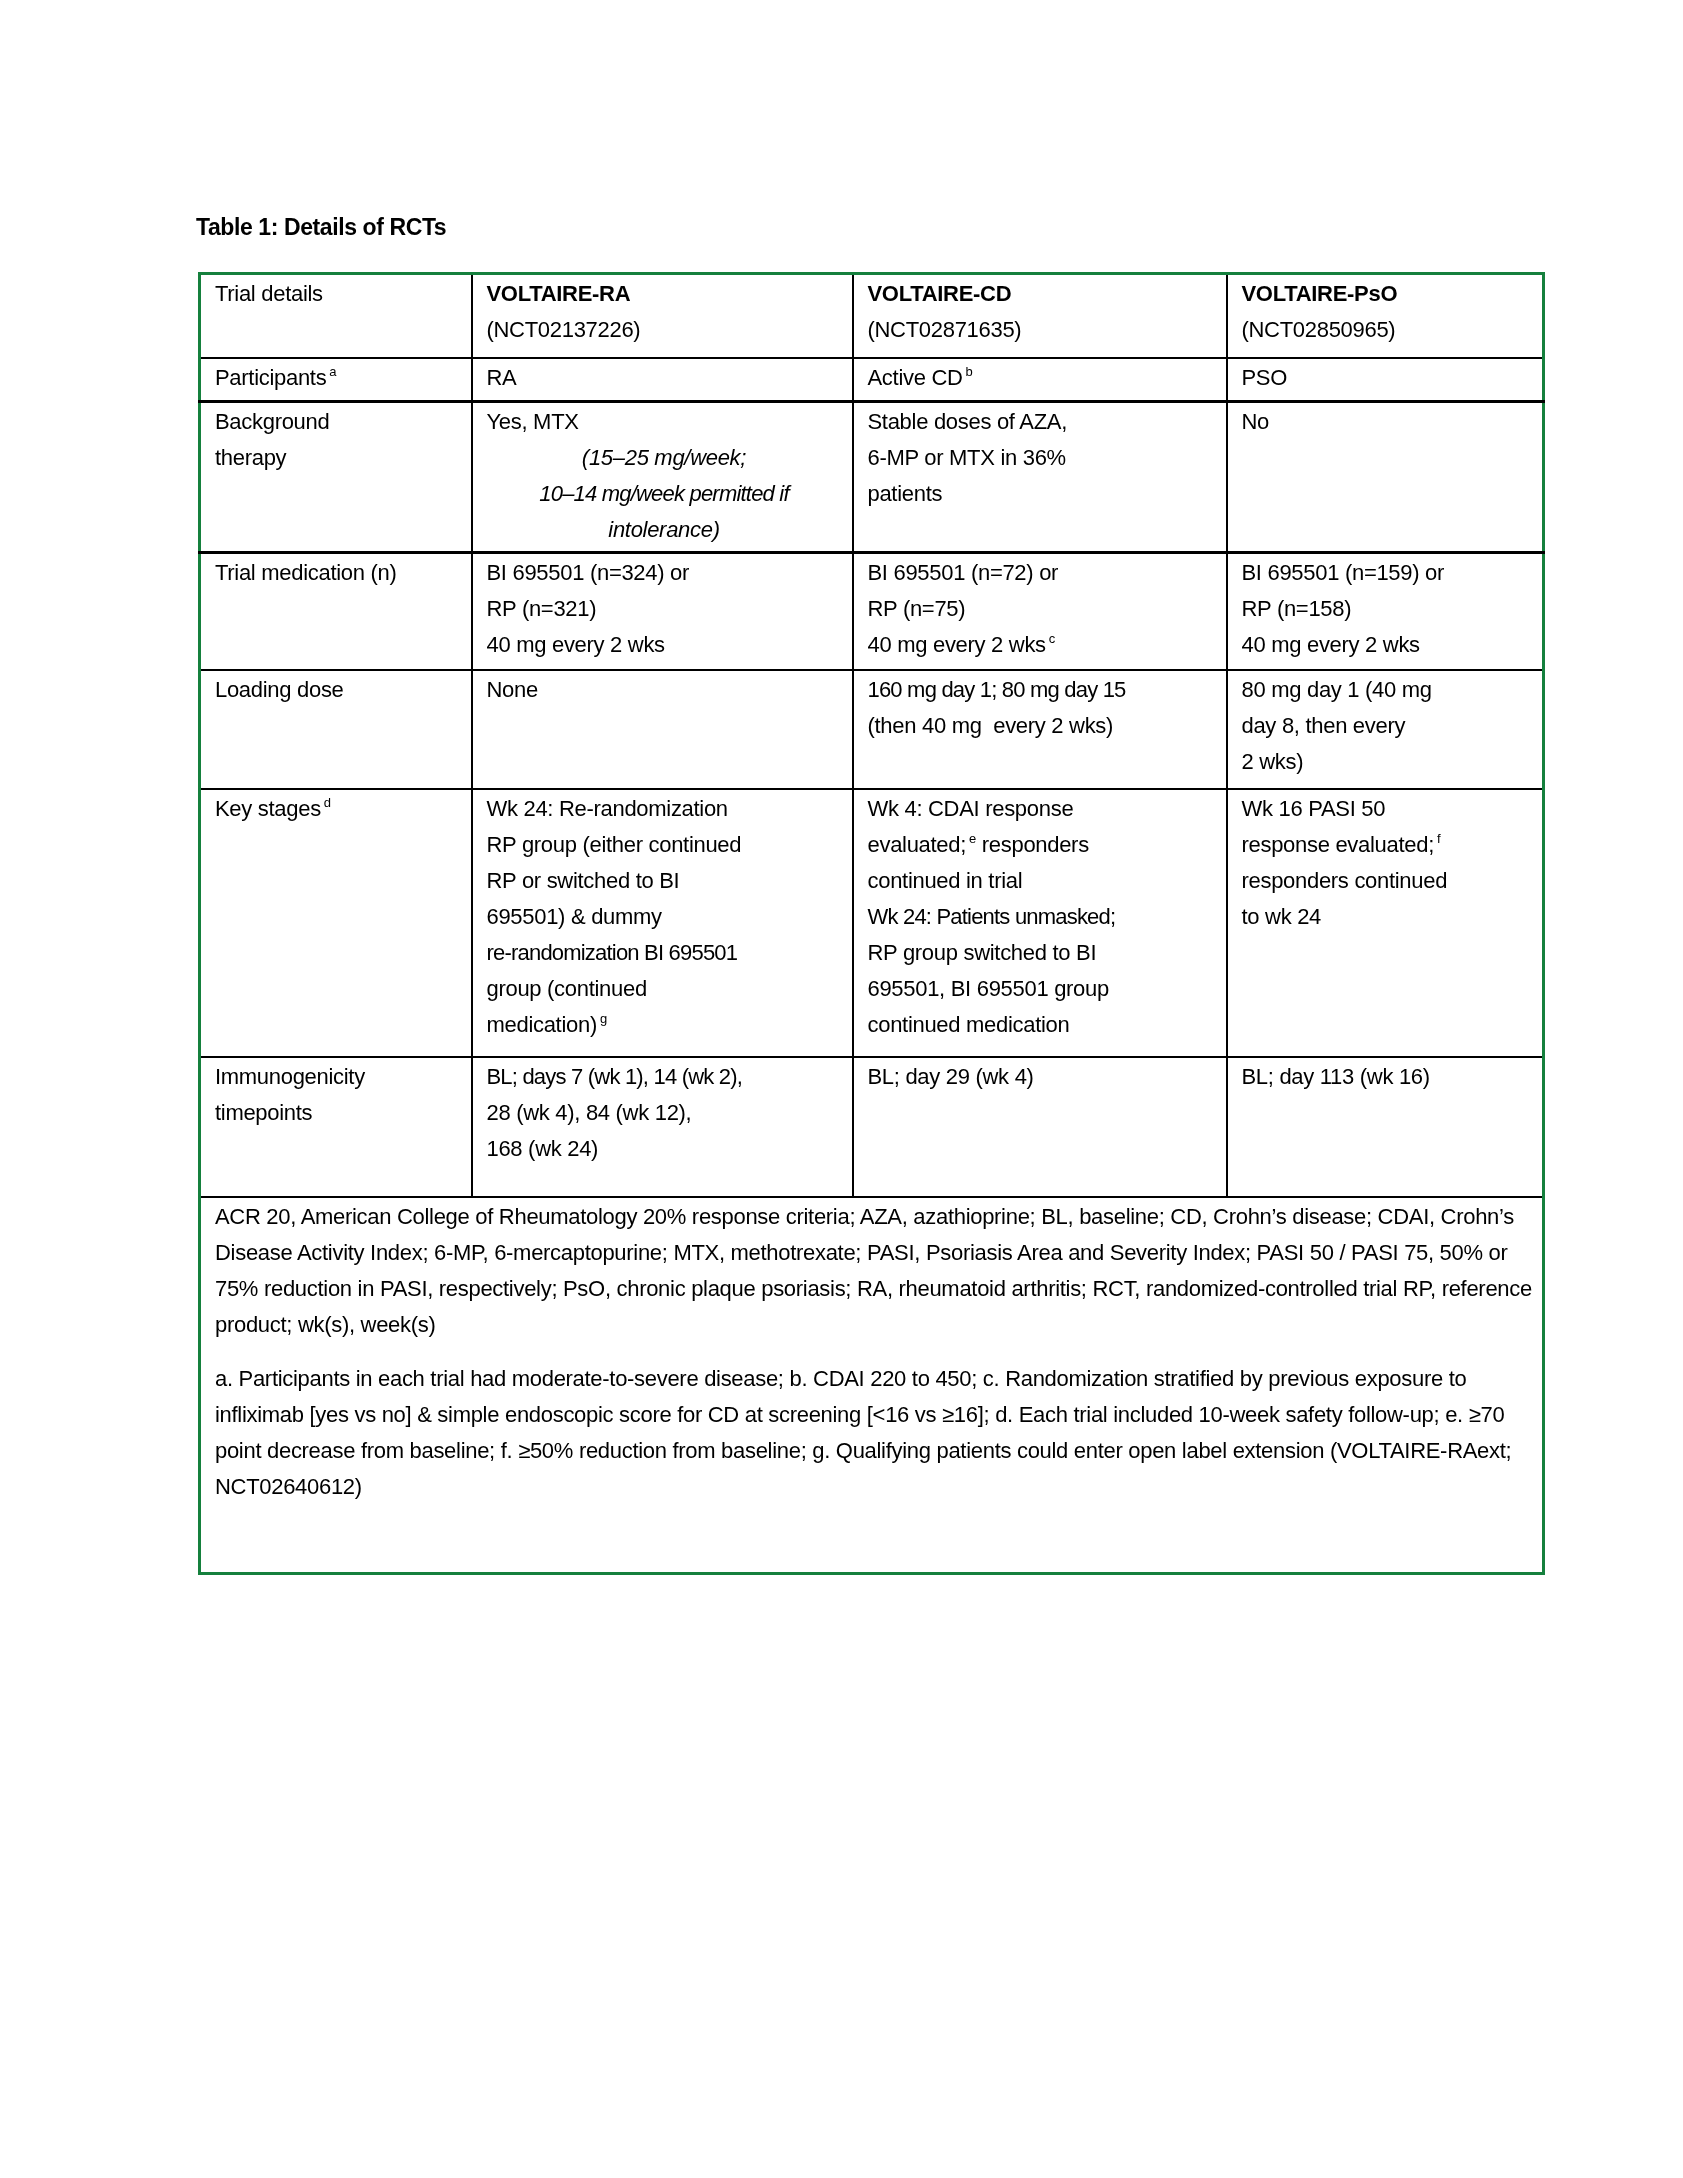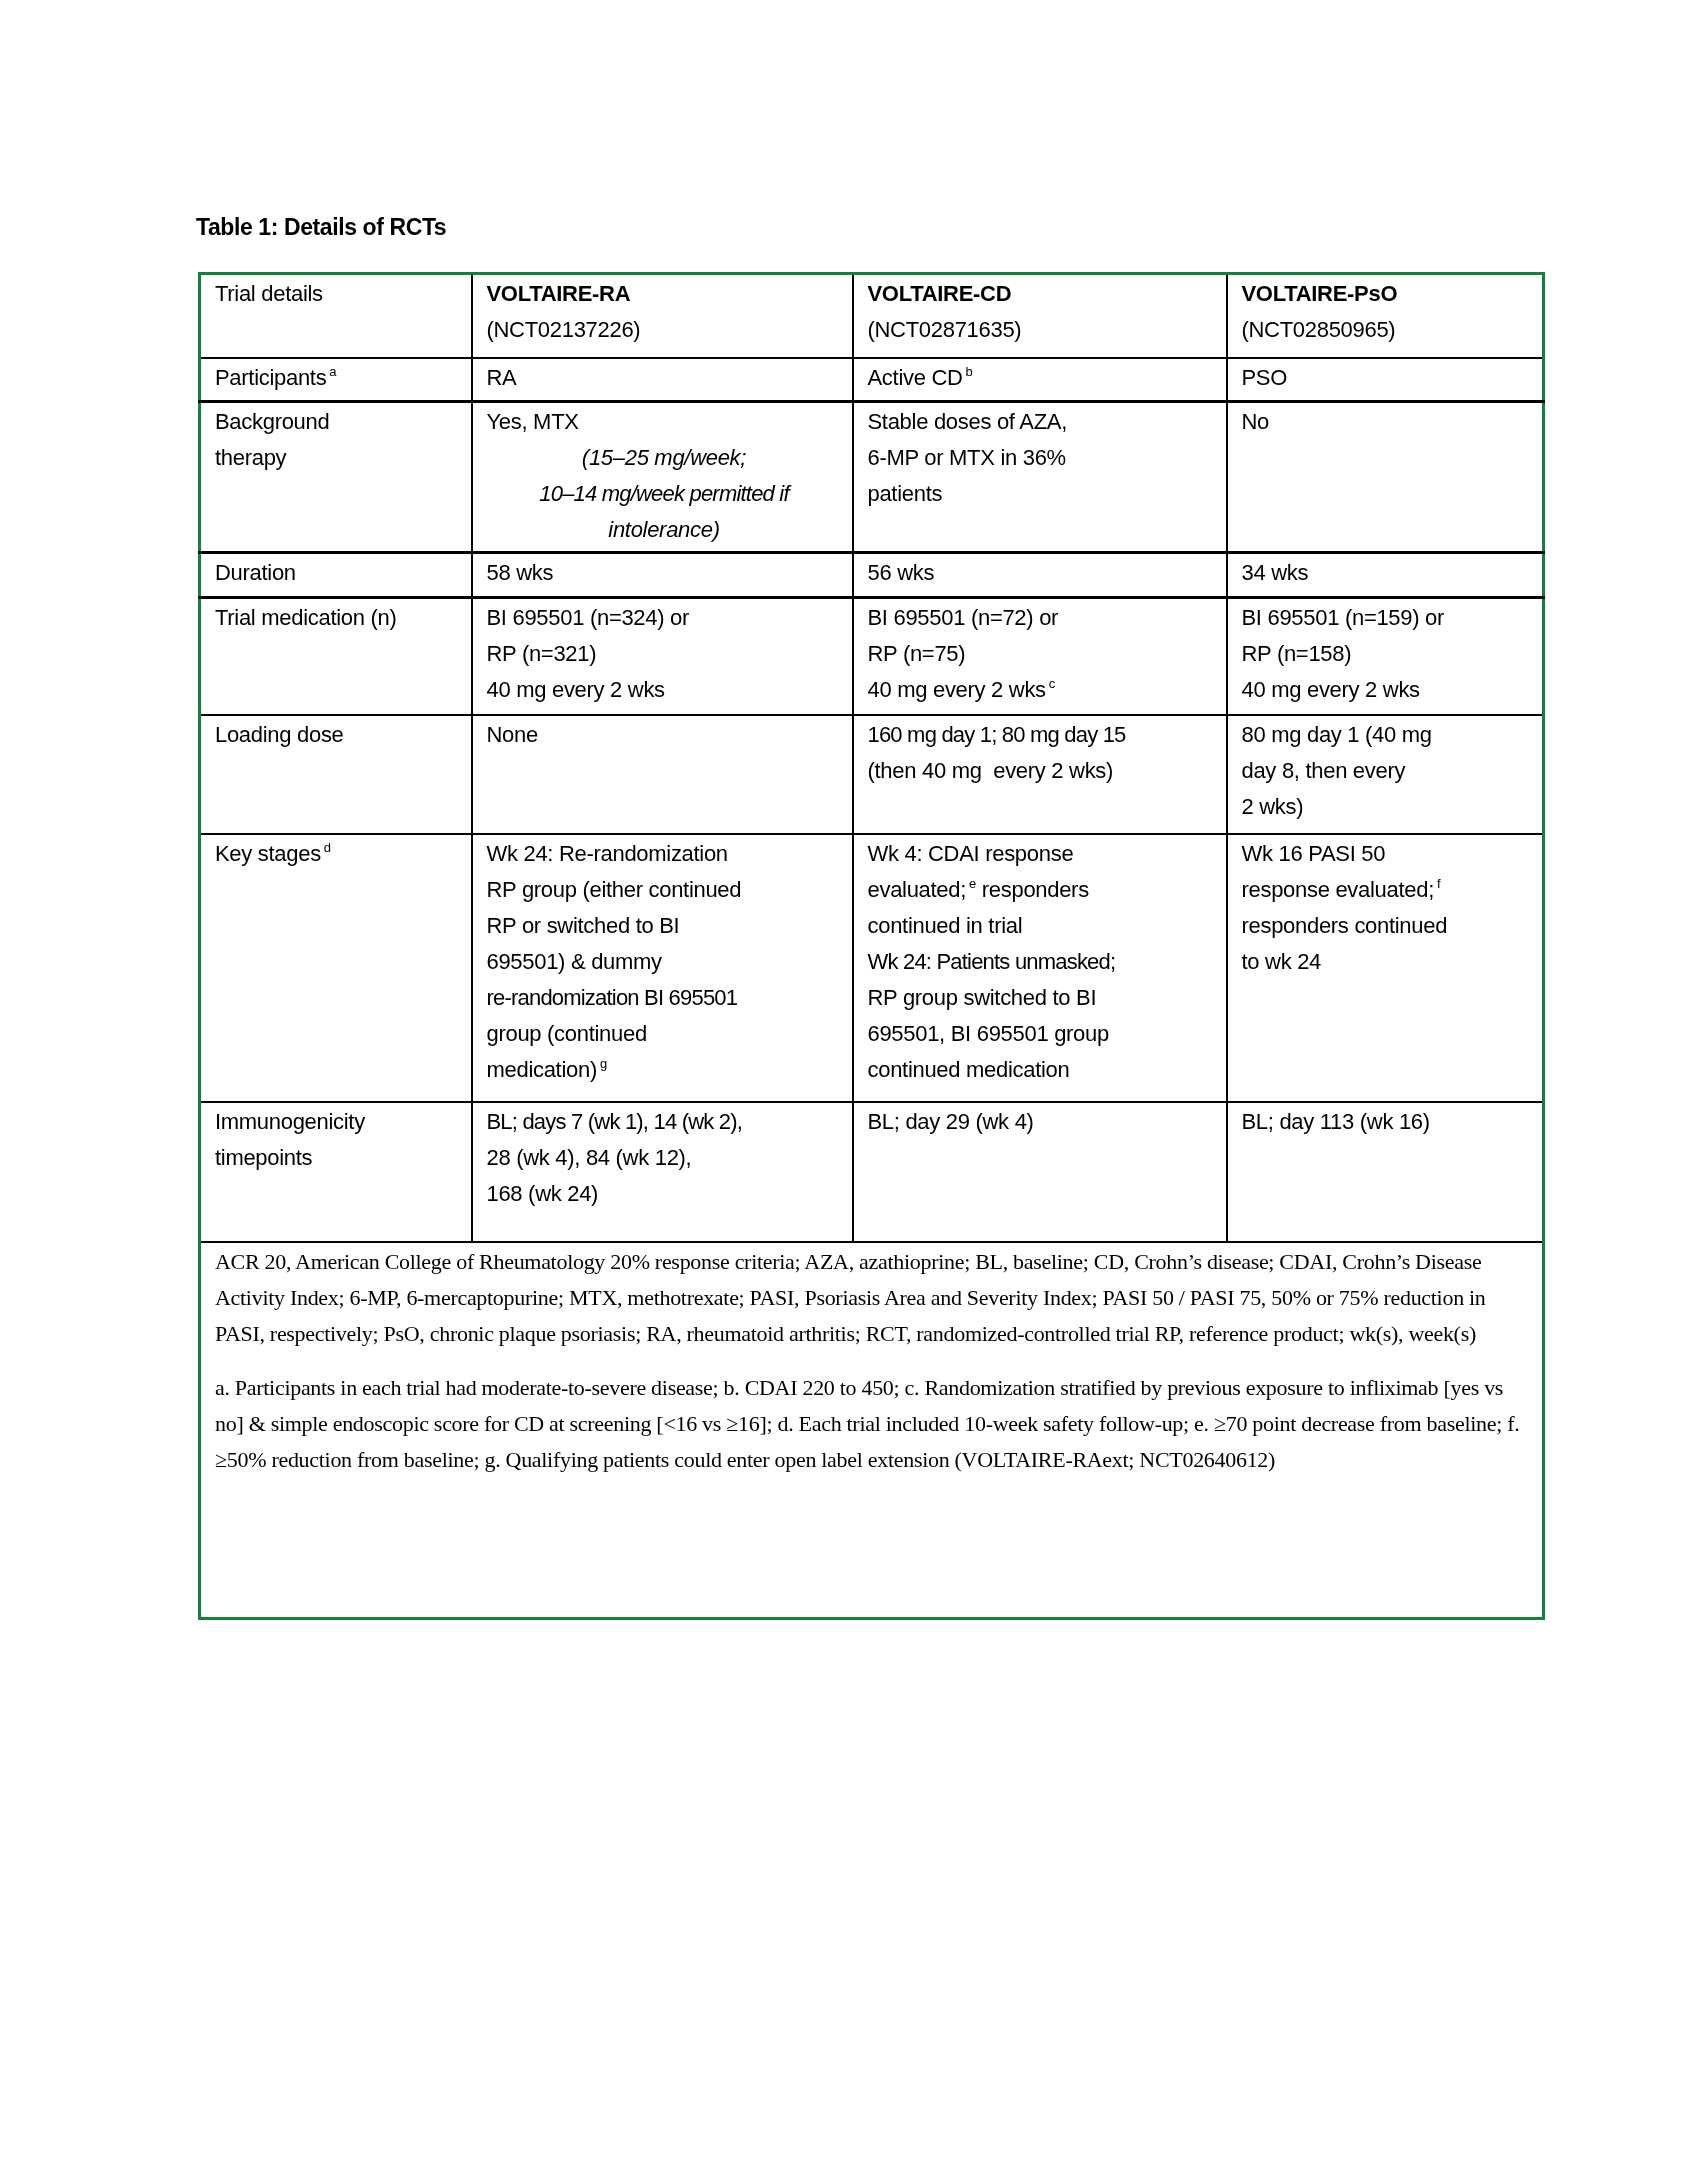--- a/index.html
+++ b/index.html
@@ -29,21 +29,21 @@
     padding: 1px 10px 3px 14px;
     overflow: hidden;
   }
   table.rct tr.thick-top td { border-top-width: 3px; }
   .line { display: block; white-space: nowrap; }
   .bold { font-weight: bold; }
   .ital { font-style: italic; text-align: center; }
   sup.fn { font-size: 13px; vertical-align: 9px; line-height: 0; margin-left: 3px; }
   .note-para { display: block; }
   .note-para + .note-para { margin-top: 18px; }
-  td.notes { padding: 3px 14px 6px 14px; white-space: normal; font-family: Liberation Serif, serif; }
+  td.notes { padding: 3px 14px 6px 14px; white-space: normal; }
 </style>
 </head>
 <body>
 
 <div class="page-title">Table 1: Details of RCTs</div>
 
 <table class="rct">
   <colgroup>
     <col style="width:272px">
     <col style="width:381px">
@@ -100,34 +100,20 @@
       <td>
         <span class="line">Stable doses of AZA,</span>
         <span class="line">6-MP or MTX in 36%</span>
         <span class="line">patients</span>
       </td>
       <td>
         <span class="line">No</span>
       </td>
     </tr>
 
-    <tr class="thick-top" style="height:45px">
-      <td>
-          <span class="line">Duration</span>
-        </td>
-      <td>
-          <span class="line">58 wks</span>
-        </td>
-      <td>
-          <span class="line">56 wks</span>
-        </td>
-      <td>
-          <span class="line">34 wks</span>
-        </td>
-    </tr>
 
     <tr class="thick-top" style="height:117px">
       <td>
           <span class="line">Trial medication (n)</span>
         </td>
       <td>
         <span class="line">BI 695501 (n=324) or</span>
         <span class="line">RP (n=321)</span>
         <span class="line">40 mg every 2 wks</span>
       </td>

